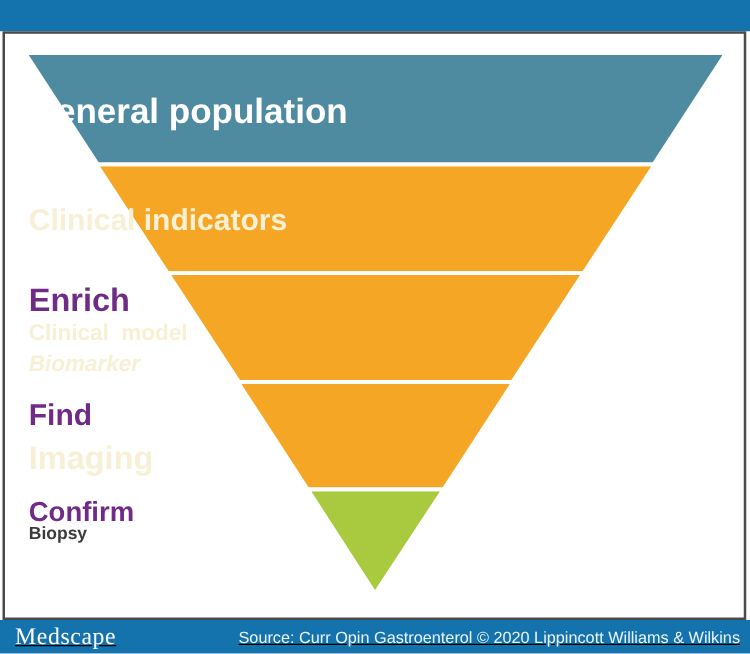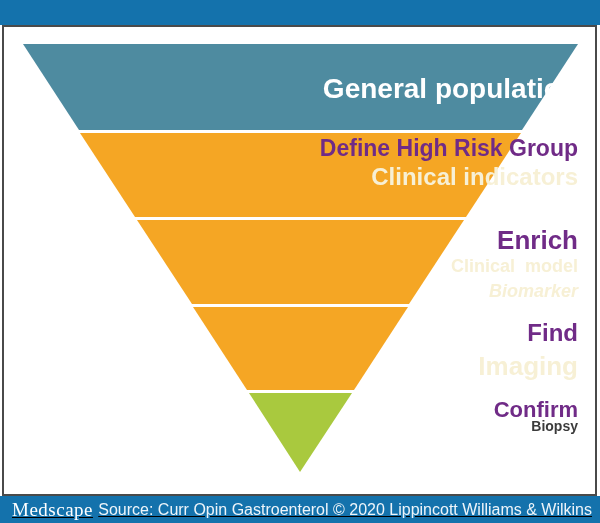--- a/index.html
+++ b/index.html
@@ -7,33 +7,33 @@
     position:relative; width:600px; height:523px; overflow:hidden;
     background:#fff; font-family:"Liberation Sans", sans-serif;
   }
   .bar { position:absolute; left:0; right:0; background:#1472ac; }
   .top-bar { top:0; height:25px; }
   .bottom-bar {
     bottom:0; height:27px; display:flex; align-items:center;
     justify-content:space-between; padding:0 8px 0 12px; box-sizing:border-box;text-decoration:underline;
   }
   .brand { font-family:"Liberation Serif", serif; font-size:19px; color:#ffffff; letter-spacing:0.5px; }
-  .source { font-size:16px; color:#eef5fa; }
+  .source { font-size:13px; color:#eef5fa; }
   .frame {
     position:absolute; left:2px; top:25px; width:595px; height:471px;
     background:#ffffff; border:2px solid #4a4a4a; box-sizing:border-box;
   }
   .pyramid { position:absolute; left:23px; top:44px; width:555px; height:428px; z-index:2; }
   .tier { position:absolute; inset:0; }
   .t1 { background:#4e8ba0; clip-path:polygon(0px 0px, 555px 0px, 499px 86px, 56px 86px); }
   .t2 { background:#f5a624; clip-path:polygon(57px 89px, 498px 89px, 443px 173px, 112px 173px); }
   .t3 { background:#f5a624; clip-path:polygon(114px 176px, 441px 176px, 386px 260px, 169px 260px); }
   .t4 { background:#f5a624; clip-path:polygon(170px 263px, 385px 263px, 331px 346px, 224px 346px); }
   .t5 { background:#a9c93e; clip-path:polygon(226px 349px, 329px 349px, 277px 428px); }
-  .lbl { position:absolute; left:0; width:100%; text-align:right; font-weight:bold; white-space:nowrap; }
+  .lbl { position:absolute; left:0; width:100%; text-align:left; font-weight:bold; white-space:nowrap; }
   .purple { color:#702b87; }
   .cream  { color:#f7f0d5; }
   .white  { color:#ffffff; }
   .dark   { color:#3b3b3b; }
   .l-general        { top:28px;  font-size:28px; line-height:33px; }
   .l-define         { top:91px;  font-size:23px; line-height:27px; }
   .l-clinical-ind   { top:120px; font-size:24px; line-height:25px; }
   .l-including      { top:144px; font-size:21px; line-height:25px; font-style:italic; font-weight:normal; }
   .l-enrich         { top:181px; font-size:26px; line-height:31px; }
   .l-clinical-model { top:212px; font-size:18px; line-height:21px; word-spacing:5px; }
@@ -54,21 +54,20 @@
 
   <div class="pyramid">
     <div class="tier t1"></div>
     <div class="tier t2"></div>
     <div class="tier t3"></div>
     <div class="tier t4"></div>
     <div class="tier t5"></div>
 
     <div class="lbl l-general white">General population</div>
 
-    <div class="lbl l-define purple">Define High Risk Group</div>
     <div class="lbl l-clinical-ind cream">Clinical indicators</div>
 
     <div class="lbl l-enrich purple">Enrich</div>
     <div class="lbl l-clinical-model cream">Clinical model</div>
     <div class="lbl l-biomarker cream">Biomarker</div>
 
     <div class="lbl l-find purple">Find</div>
     <div class="lbl l-imaging cream">Imaging</div>
 
     <div class="lbl l-confirm purple">Confirm</div>

